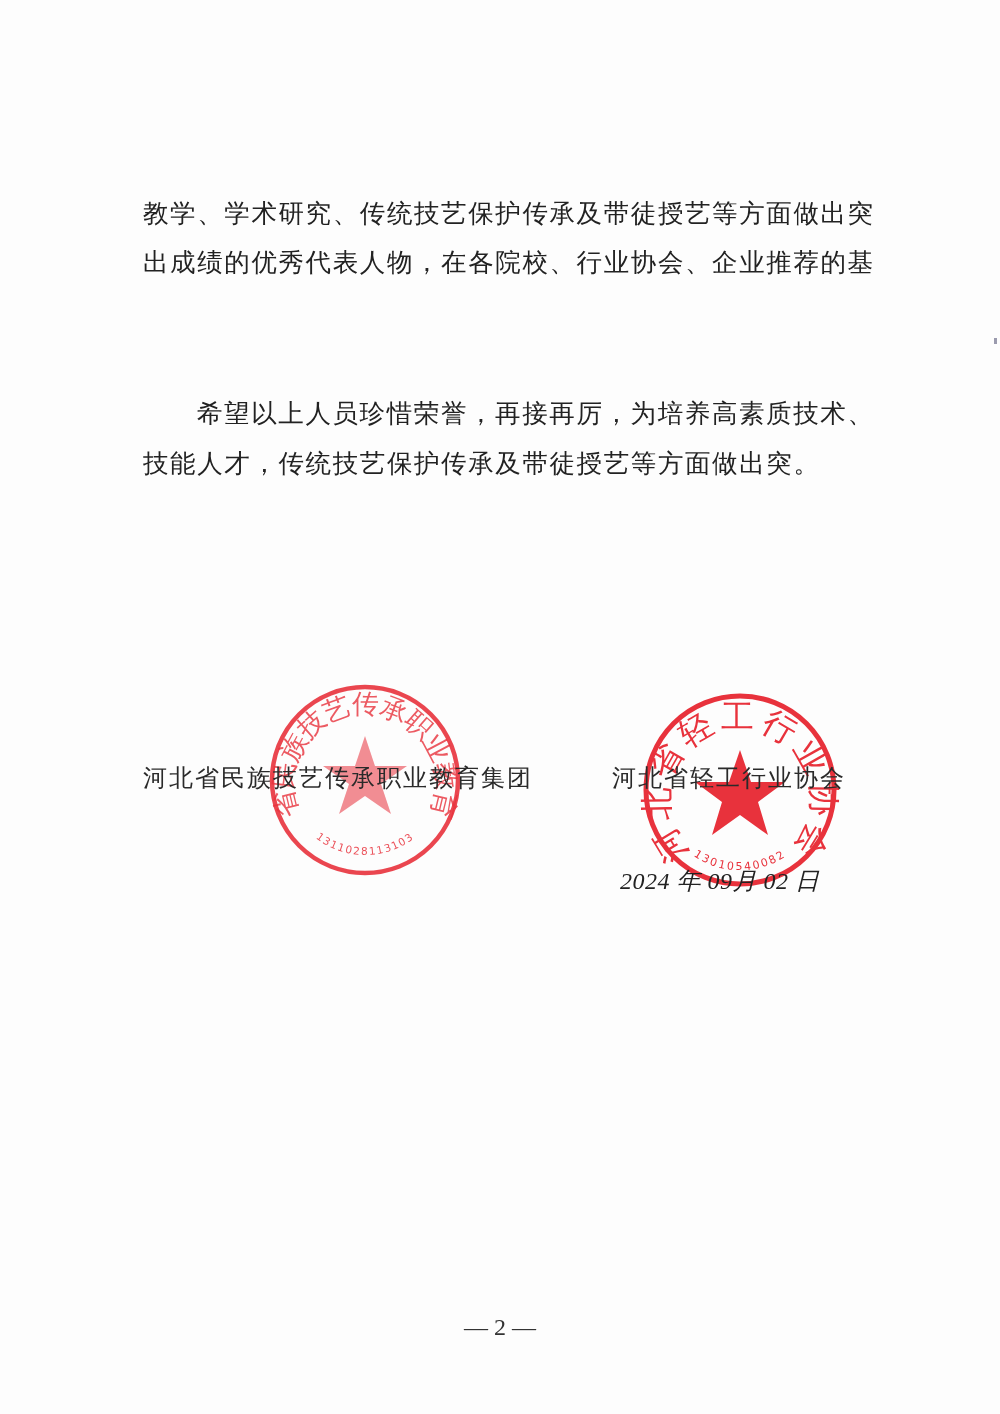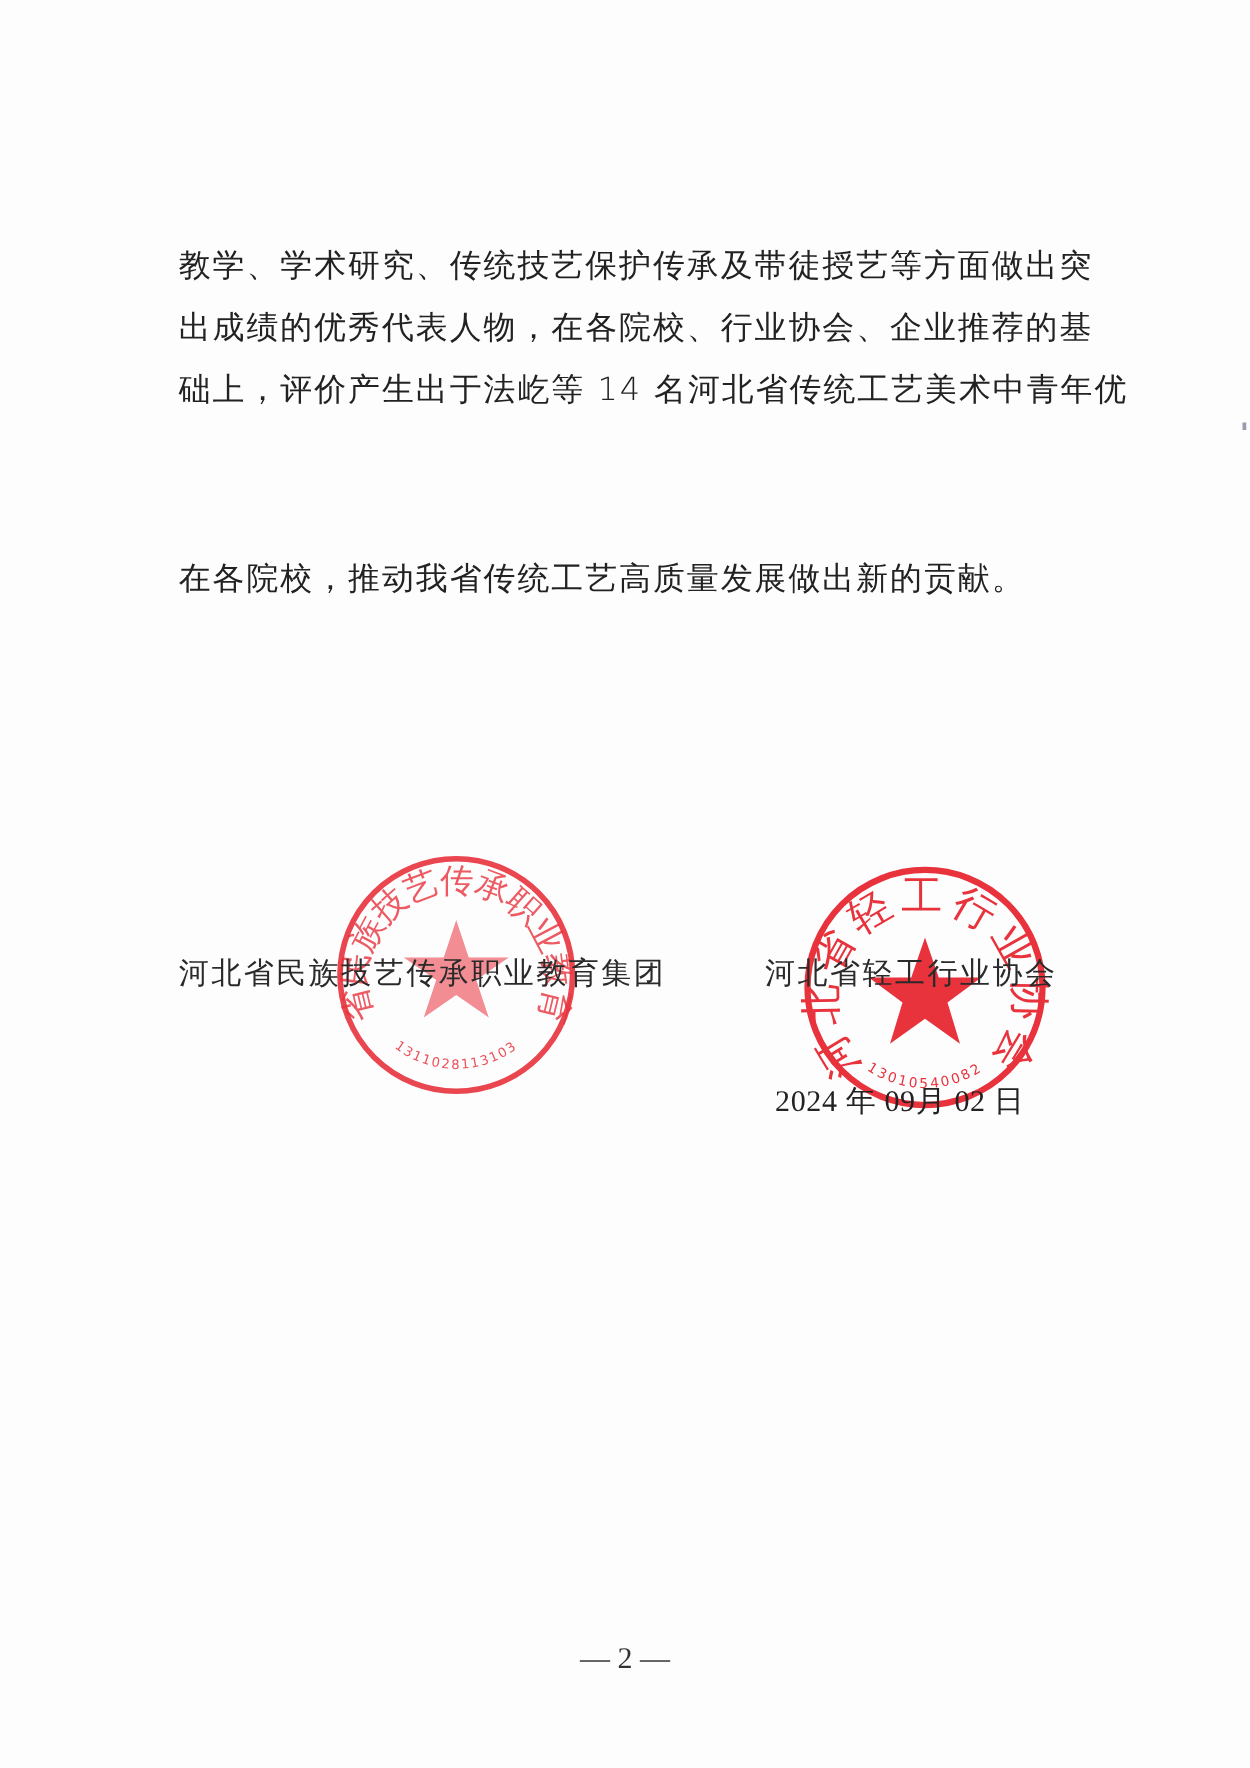--- a/index.html
+++ b/index.html
@@ -6,37 +6,37 @@
   body { width: 1000px; height: 1414px; position: relative; overflow: hidden;
          font-family: "DejaVu Serif", "Liberation Serif", serif; color: #1c1c1c; }
   .page { position: absolute; inset: 0; background: #fdfdfd; }
   .para-line { position: absolute; left: 143px; width: 725px; font-size: 25.5px; letter-spacing: 1.6px;
                white-space: nowrap; line-height: 32px; font-family: "DejaVu Sans", "Liberation Sans", sans-serif; font-weight: 300; color:#222; }
   .justify { text-align: justify; text-align-last: justify; }
   .indent { left: 197px; width: 671px; }
   .sig { position: absolute; font-size: 24px; letter-spacing: 2px; white-space: nowrap;
          font-family: "DejaVu Sans", "Liberation Sans", sans-serif; color:#2a2a2a; line-height: 30px; }
   .date { position: absolute; left: 620px; top: 865px; font-size: 24px; white-space: nowrap;
-          font-family: "Liberation Serif", "DejaVu Serif", serif; letter-spacing: 0.5px; color:#222; }
+          font-family: "Liberation Serif", "DejaVu Serif", serif; letter-spacing: 0.5px; color:#222;font-style:italic; }
   .date .cjk { font-family: "DejaVu Sans", "Liberation Sans", sans-serif; }
   .seal { position: absolute; pointer-events: none; }
   .page-num { position: absolute; left: 0; width: 1000px; top: 1314px; text-align: center;
               font-size: 24px; font-family: "Liberation Serif", "DejaVu Serif", serif; color:#333; }
   .speck { position:absolute; left: 994px; top: 338px; width: 3px; height: 6px; background:#5a5a7a; opacity:.6; }
 </style>
 </head>
 <body>
 
 <div class="page">
 
   <div class="para-line justify" style="top:246px">出成绩的优秀代表人物，在各院校、行业协会、企业推荐的基</div>
   <div class="para-line justify" style="top:197px">教学、学术研究、传统技艺保护传承及带徒授艺等方面做出突</div>
-  <div class="para-line justify" style="top:296px">础上，评价产生出于法屹等 14 名河北省传统工艺美术中青年优</div>
 
-  <div class="para-line" style="top:447px">在各院校，推动我省传统工艺高质量发展做出新的贡献。</div>
+  <div class="para-line indent justify" style="top:397px">希望以上人员珍惜荣誉，再接再厉，为培养高素质技术、</div>
+  <div class="para-line" style="top:447px">技能人才，传统技艺保护传承及带徒授艺等方面做出突。</div>
 
 
   <svg class="seal" style="left:265px; top:680px" width="200" height="200" viewBox="0 0 200 200">
     <defs>
       <path id="arcL" d="M 38 142 A 72 72 0 1 1 162 142" fill="none"></path>
       <path id="arcLb" d="M 40 148 A 80 80 0 0 0 160 148" fill="none"></path>
     </defs>
     <circle cx="100" cy="100" r="93" fill="none" stroke="#e8323c" stroke-width="4.5" opacity="0.9"></circle>
     <text font-size="27" fill="#e8323c" opacity="0.8" font-family="DejaVu Sans, sans-serif" letter-spacing="-1">
       <textPath href="#arcL" startOffset="50%" text-anchor="middle">河北省民族技艺传承职业教育集团</textPath>

